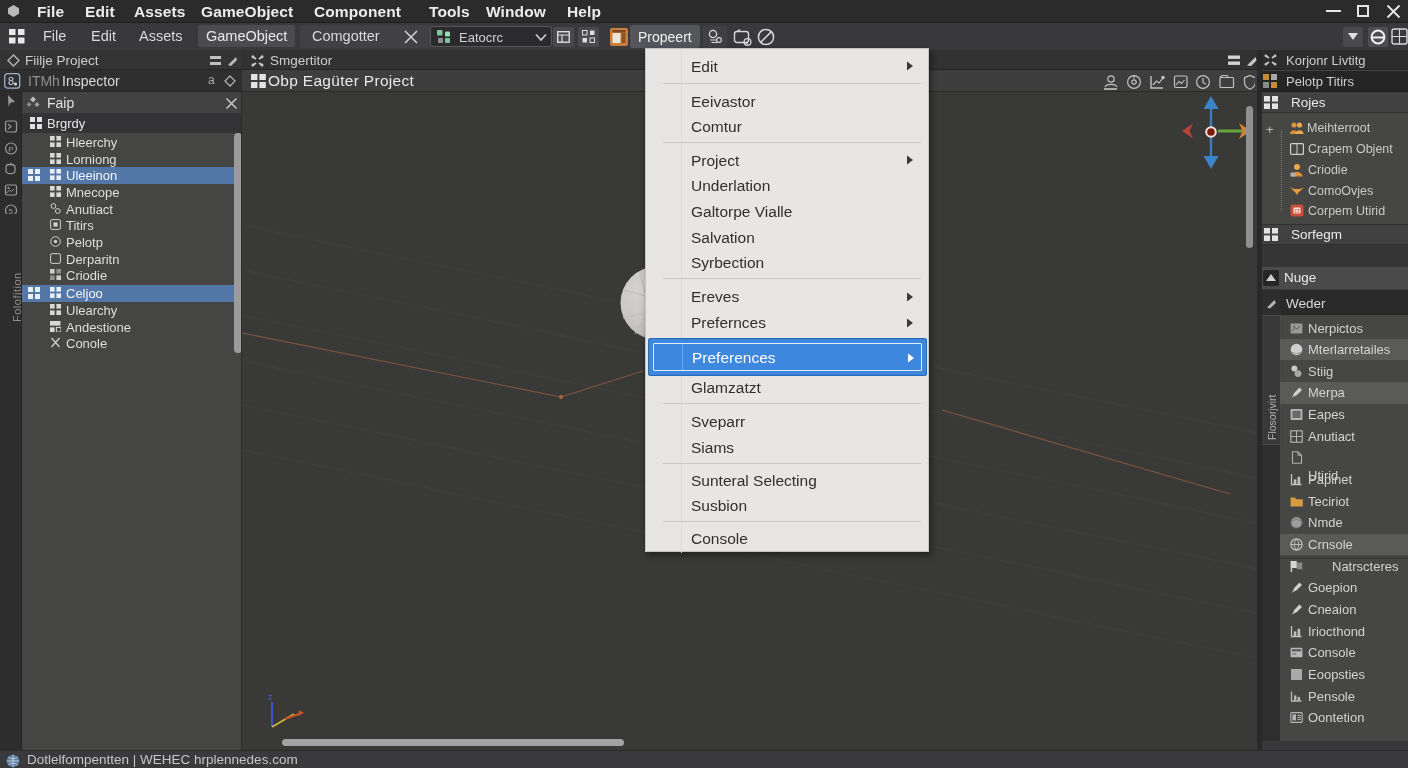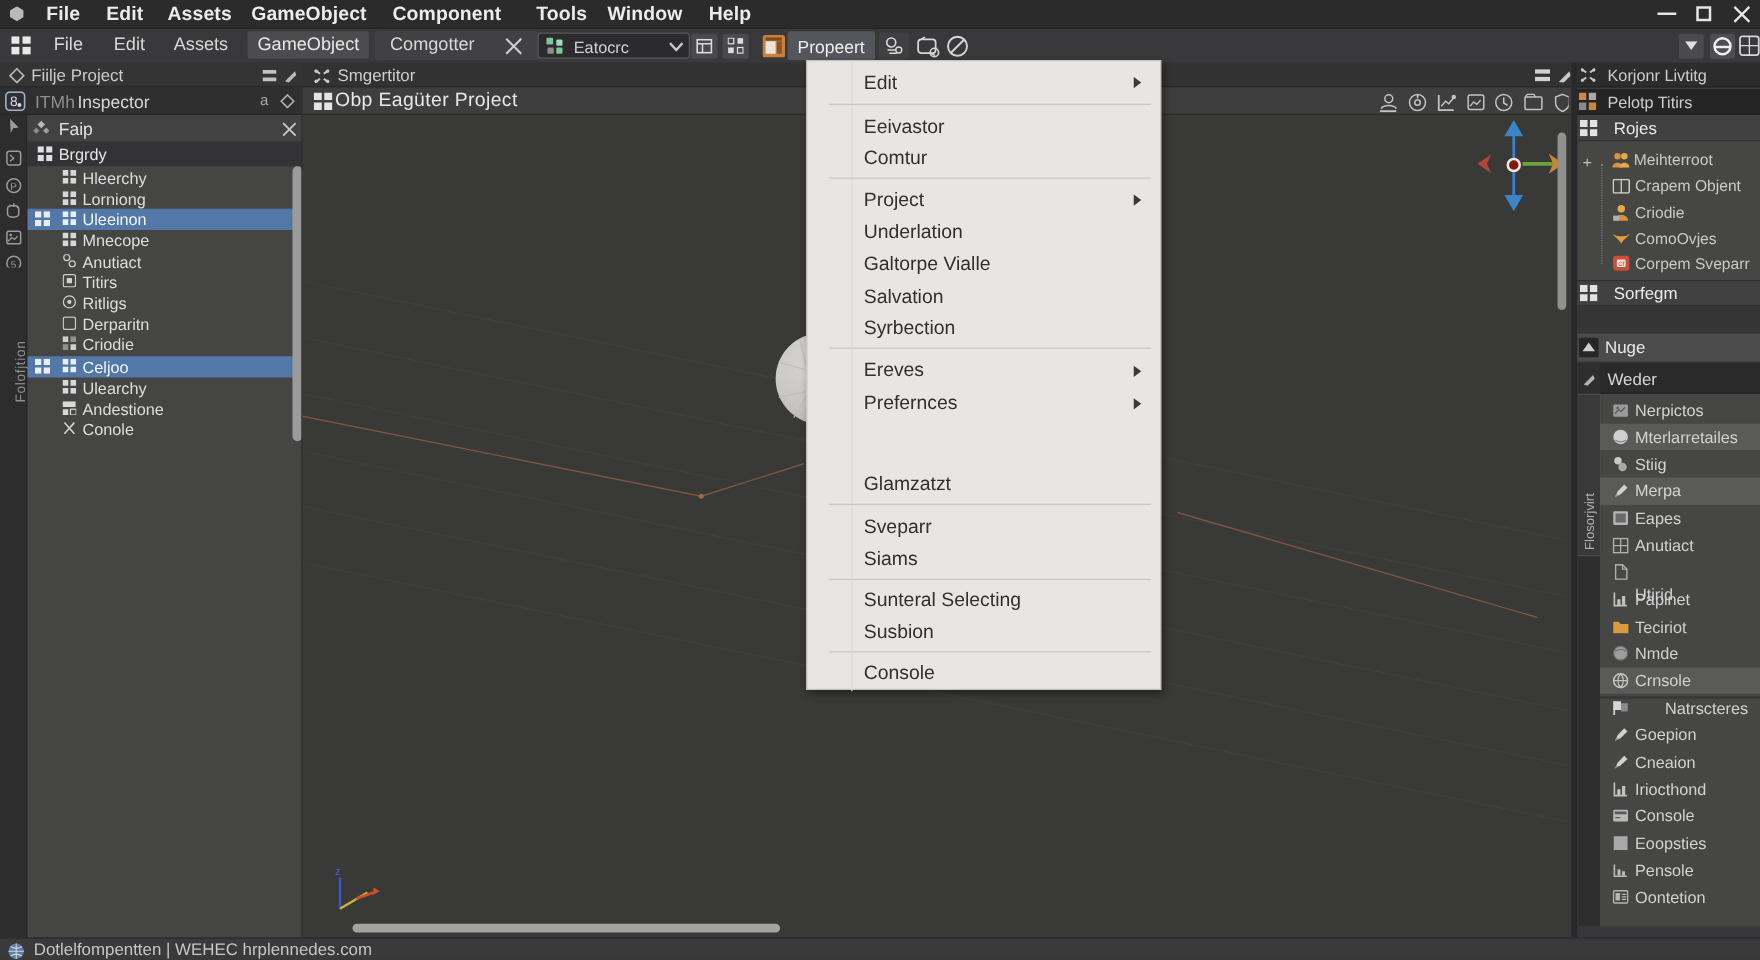--- a/index.html
+++ b/index.html
@@ -271,21 +271,21 @@
       <span class="abs" style="left:66px;top:201.5px;">Anutiact</span>
     <svg class="abs" style="left:50px;top:219px;" width="11" height="11">
         <rect x="0.6" y="0.6" width="9.8" height="9.8" rx="1.5" fill="none" stroke="#cfcfcf"></rect>
         <rect x="3.4" y="3.4" width="4.2" height="4.2" fill="#cfcfcf"></rect>
       </svg>
       <span class="abs" style="left:66px;top:218px;">Titirs</span>
     <svg class="abs" style="left:50px;top:236px;" width="11" height="11">
         <circle cx="5.5" cy="5.5" r="4.8" fill="none" stroke="#cfcfcf"></circle>
         <circle cx="5.5" cy="5.5" r="1.7" fill="#cfcfcf"></circle>
       </svg>
-      <span class="abs" style="left:66px;top:235px;">Ritligs</span>
+      <span class="abs" style="left:66px;top:235px;">Pelotp</span>
     <svg class="abs" style="left:50px;top:252.5px;" width="11" height="11">
         <rect x="0.6" y="0.6" width="9.8" height="9.8" rx="1.5" fill="none" stroke="#cfcfcf"></rect>
       </svg>
       <span class="abs" style="left:66px;top:251.5px;">Derparitn</span>
     <svg class="abs" style="left:50px;top:269px;" width="11" height="11" fill="#cfcfcf">
         <rect width="4.6" height="4.6"></rect>
         <rect x="6.4" width="4.6" height="4.6" fill-opacity="0.55"></rect>
         <rect y="6.4" width="4.6" height="4.6" fill-opacity="0.55"></rect>
         <rect x="6.4" y="6.4" width="4.6" height="4.6"></rect>
       </svg>
@@ -435,21 +435,21 @@
     <span class="abs" style="left:1308px;top:163px;font-size:12.5px;color:#c9c9c9;">Criodie</span>
     <svg class="abs" style="left:1289px;top:186px;" width="16" height="11">
         <path d="M1 1 c3 4 5 4 7 8 c2 -4 4 -4 7 -8 c-3 2 -4 2 -7 2 c-3 0 -4 0 -7 -2 Z" fill="#e89a3c"></path>
       </svg>
     <span class="abs" style="left:1308px;top:184px;font-size:12.5px;color:#c9c9c9;">ComoOvjes</span>
     <svg class="abs" style="left:1290px;top:204px;" width="14" height="13">
         <rect x="0.5" y="0.5" width="13" height="12" rx="2.5" fill="#c94f3a"></rect>
         <rect x="3.5" y="3.5" width="7" height="6" rx="1" fill="#f2e2d8"></rect>
         <text x="4.6" y="9" font-size="6.5" fill="#c94f3a" font-family="Liberation Sans">cr</text>
       </svg>
-    <span class="abs" style="left:1308px;top:204px;font-size:12.5px;color:#c9c9c9;">Corpem Sveparr</span>
+    <span class="abs" style="left:1308px;top:204px;font-size:12.5px;color:#c9c9c9;">Corpem Utirid</span>
     <div class="abs" style="left:1262px;top:224px;width:146px;height:21px;background:#414142;border-top:1px solid #303031;border-bottom:1px solid #303031;"></div>
     <svg class="abs" style="left:1264px;top:228px;" width="14" height="13">
         <rect width="6" height="5.6" fill="#e2e2e2"></rect>
         <rect x="8" width="6" height="5.6" fill="#e2e2e2"></rect>
         <rect y="7.4" width="6" height="5.6" fill="#e2e2e2"></rect>
         <rect x="8" y="7.4" width="6" height="5.6" fill="#e2e2e2"></rect>
       </svg>
     <span class="abs" style="left:1291px;top:227px;font-size:13.5px;color:#eaeaea;">Sorfegm</span>
     <div class="abs" style="left:1262px;top:245px;width:146px;height:22px;background:#353536;"></div>
 
@@ -608,20 +608,28 @@
     <span class="abs" style="left:45px;top:205px;">Syrbection</span>
     <div class="abs" style="left:17px;top:229px;width:258px;height:1px;background:#c9c8c6;"></div>
     <span class="abs" style="left:45px;top:239px;">Ereves</span>
     <svg class="abs" style="left:260px;top:242.5px;" width="8" height="10">
         <path d="M1 0.5 L7 5 L1 9.5 Z" fill="#3a3a3a"></path>
       </svg>
     <span class="abs" style="left:45px;top:265px;">Prefernces</span>
     <svg class="abs" style="left:260px;top:268.5px;" width="8" height="10">
         <path d="M1 0.5 L7 5 L1 9.5 Z" fill="#3a3a3a"></path>
       </svg>
+    <div class="abs" style="left:2px;top:289px;width:279px;height:38px;background:#3d87de;border:1px solid #2a68b4;border-radius:2px;">
+      <div class="abs" style="left:4px;top:4px;width:269px;height:28px;border:1px solid rgba(255,255,255,0.85);border-radius:1px;"></div>
+      <div class="abs" style="left:33px;top:5px;width:1px;height:27px;background:rgba(255,255,255,0.25);"></div>
+      <span class="abs" style="left:43px;top:9.5px;color:#ffffff;">Preferences</span>
+      <svg class="abs" style="left:258px;top:13.5px;" width="8" height="10">
+          <path d="M1 0.5 L7 5 L1 9.5 Z" fill="#ffffff"></path>
+        </svg>
+    </div>
     <span class="abs" style="left:45px;top:330px;">Glamzatzt</span>
     <div class="abs" style="left:17px;top:353.5px;width:258px;height:1px;background:#c9c8c6;"></div>
     <span class="abs" style="left:45px;top:364px;">Sveparr</span>
     <span class="abs" style="left:45px;top:389.5px;">Siams</span>
     <div class="abs" style="left:17px;top:413.5px;width:258px;height:1px;background:#c9c8c6;"></div>
     <span class="abs" style="left:45px;top:423px;">Sunteral Selecting</span>
     <span class="abs" style="left:45px;top:448px;">Susbion</span>
     <div class="abs" style="left:17px;top:472px;width:258px;height:1px;background:#c9c8c6;"></div>
     <span class="abs" style="left:45px;top:480.5px;">Console</span>
   </div>

